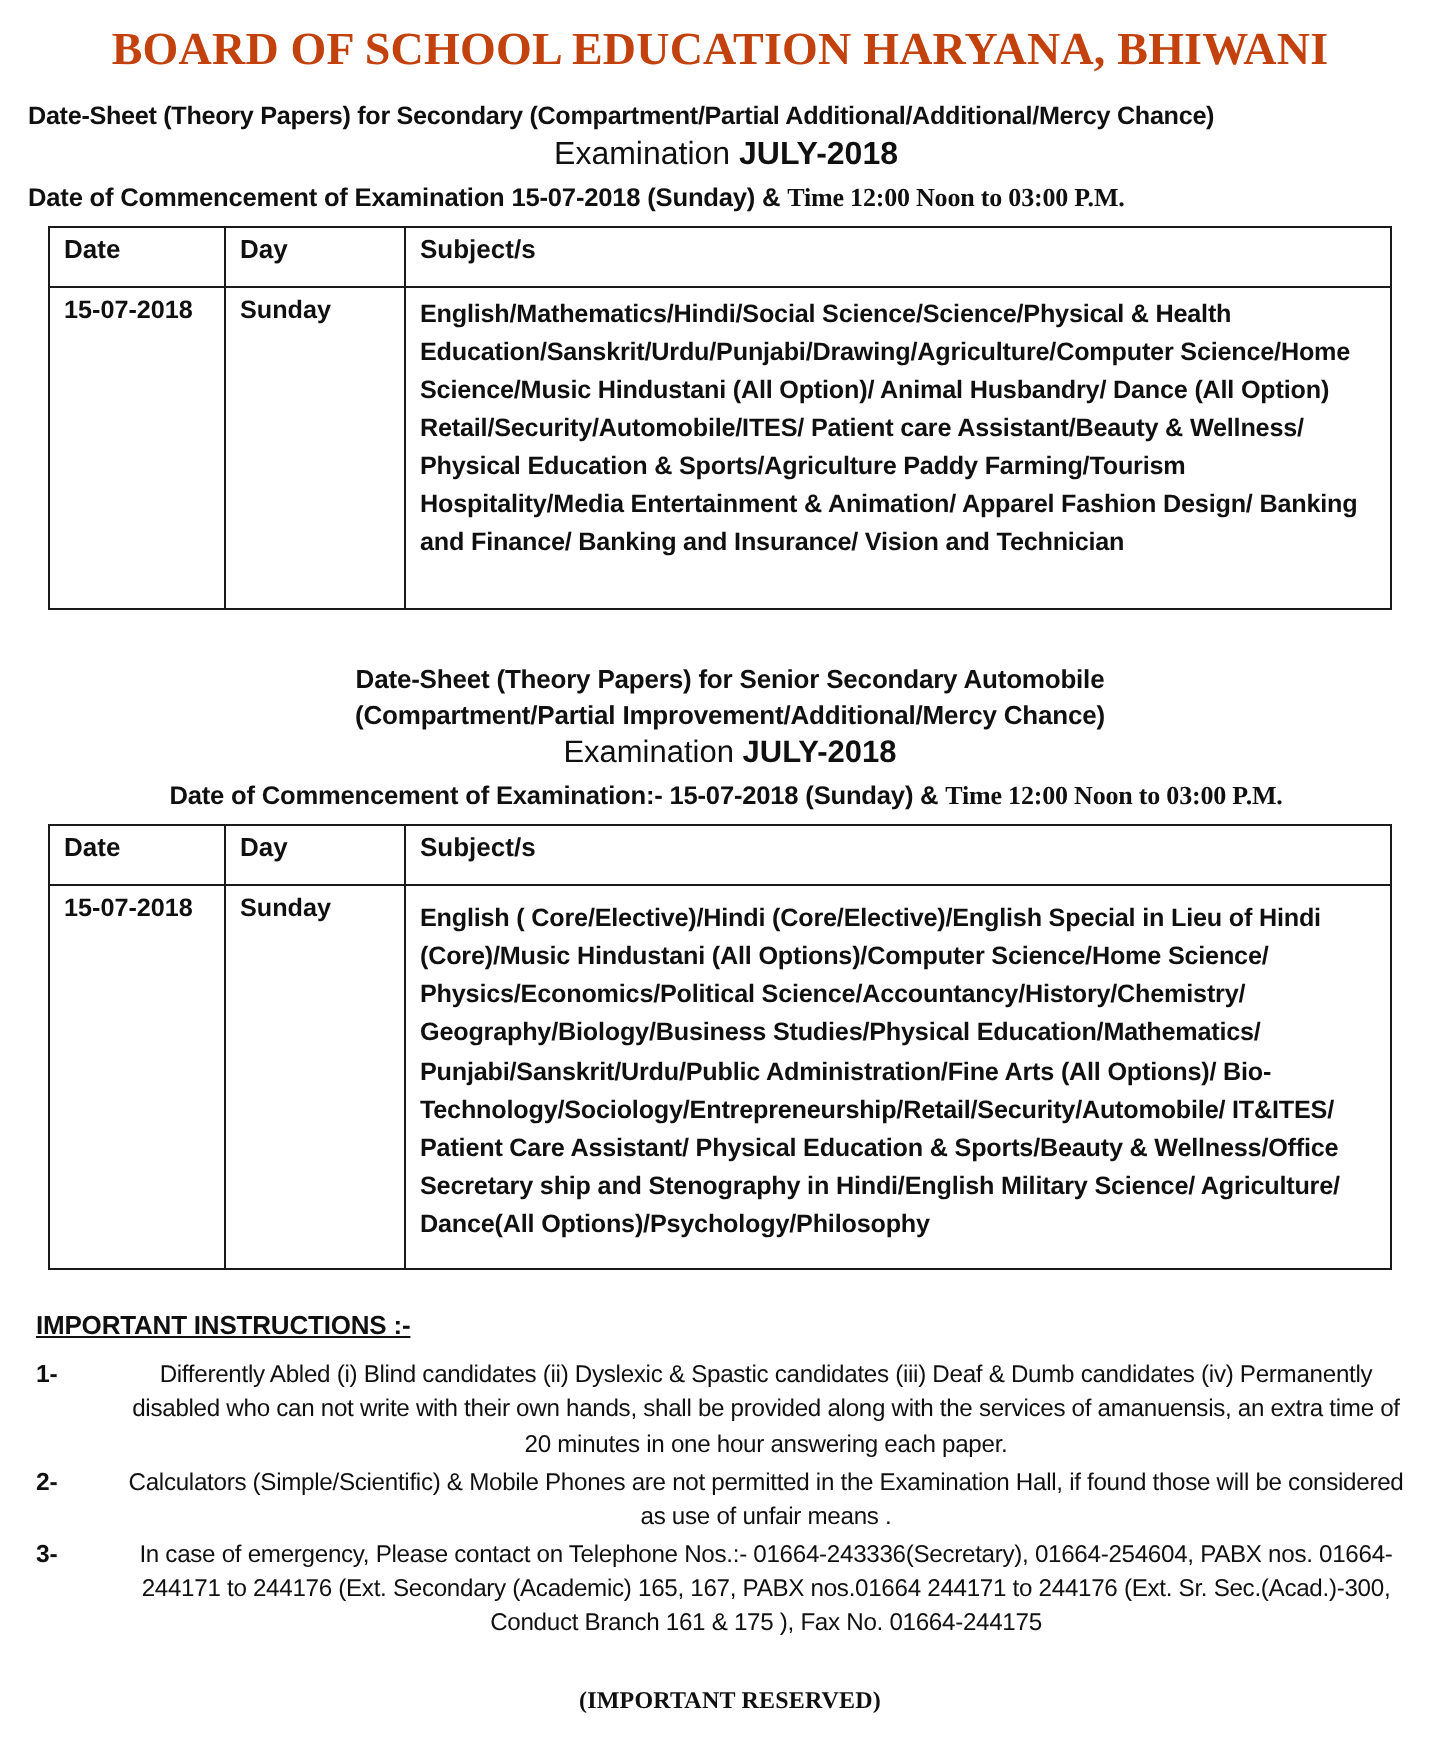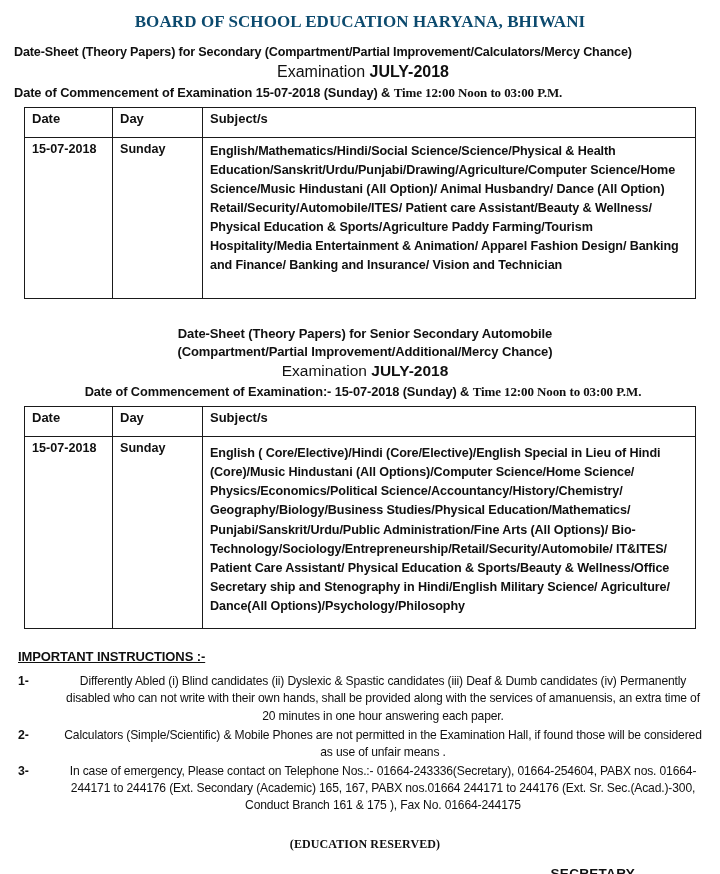--- a/index.html
+++ b/index.html
@@ -22,26 +22,26 @@
     width: 720px;
     height: 874px;
     padding: 0;
     box-sizing: border-box;
   }
 
   
   .doc-title {
     font-family: "Liberation Serif", serif;
     font-weight: bold;
-    font-size: 17px;
+    font-size: 23px;
     letter-spacing: 0.1px;
     text-align: center;
     margin: 12px 0 0 0;
     padding: 0 10px;
-    color: #0c4a6e;
+    color: #c2410c;
   }
 
   
   .sec-head {
     margin-top: 12px;
     padding: 0 14px;
   }
   .line-left {
     font-size: 12.6px;
     font-weight: bold;
@@ -206,21 +206,21 @@
   }
 </style>
 </head>
 <body>
 
 <div class="page">
 
   <div class="doc-title">BOARD OF SCHOOL EDUCATION HARYANA, BHIWANI</div>
 
   <div class="sec-head">
-    <div class="line-left">Date-Sheet (Theory Papers) for Secondary (Compartment/Partial Improvement/Calculators/Mercy Chance)</div>
+    <div class="line-left">Date-Sheet (Theory Papers) for Secondary (Compartment/Partial Additional/Additional/Mercy Chance)</div>
     <div class="line-center"><span>Examination </span><b>JULY-2018</b></div>
     <div class="line-commence"><span>Date of Commencement of Examination 15-07-2018 (Sunday) &amp; </span><span class="serif-small">Time 12:00 Noon to  03:00 </span><span class="serif-small">P.M.</span></div>
   </div>
 
   <table class="sheet-table t1">
     <colgroup>
         <col class="col-date">
         <col class="col-day">
         <col class="col-sub">
       </colgroup>
@@ -281,20 +281,20 @@
       <div class="instr-num">2-</div>
       <div class="instr-text">  Calculators (Simple/Scientific) &amp; Mobile Phones are not permitted in the Examination Hall, if found those will be considered as use of unfair means .</div>
     </div>
 
     <div class="instr-item">
       <div class="instr-num">3-</div>
       <div class="instr-text"> In case of emergency, Please contact on Telephone Nos.:- 01664-243336(Secretary), 01664-254604, PABX nos.   01664- 244171 to 244176 (Ext. Secondary (Academic) 165, 167, PABX nos.01664 244171 to 244176 (Ext. Sr. Sec.(Acad.)-300, Conduct Branch 161 &amp; 175 ), Fax No. 01664-244175</div>
     </div>
   </div>
 
-  <div class="copyright">(EDUCATION RESERVED)</div>
+  <div class="copyright">(IMPORTANT RESERVED)</div>
 
   <div class="footer-row">
     <div class="secretary">SECRETARY</div>
 
   </div>
 
 </div>
 
 </body></html>

